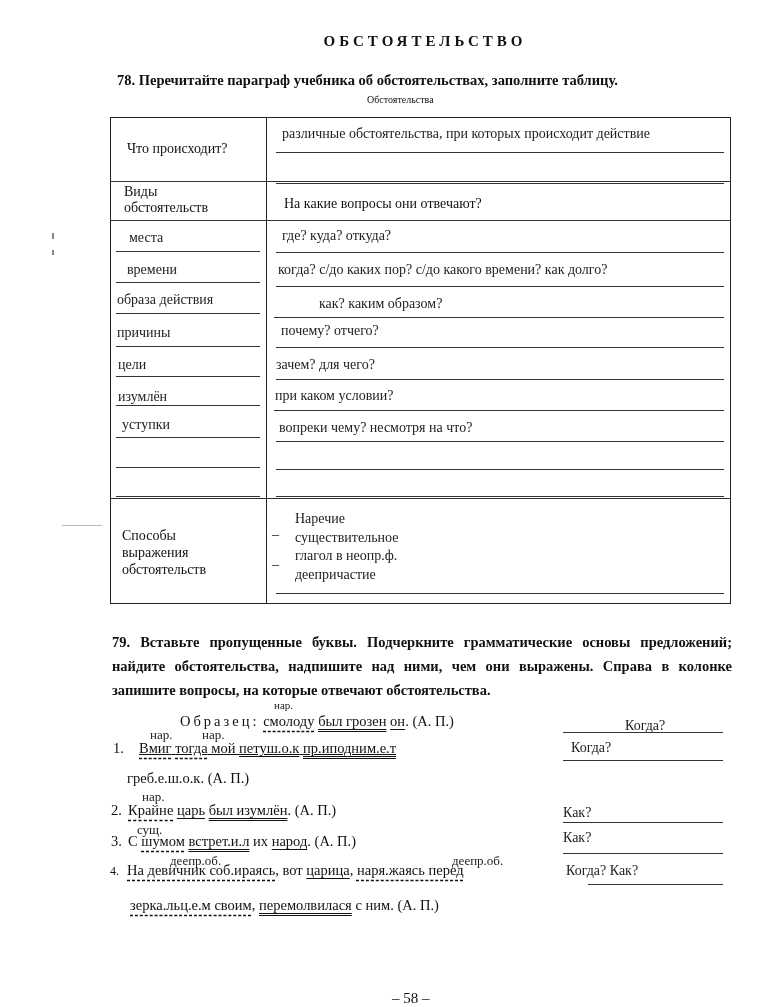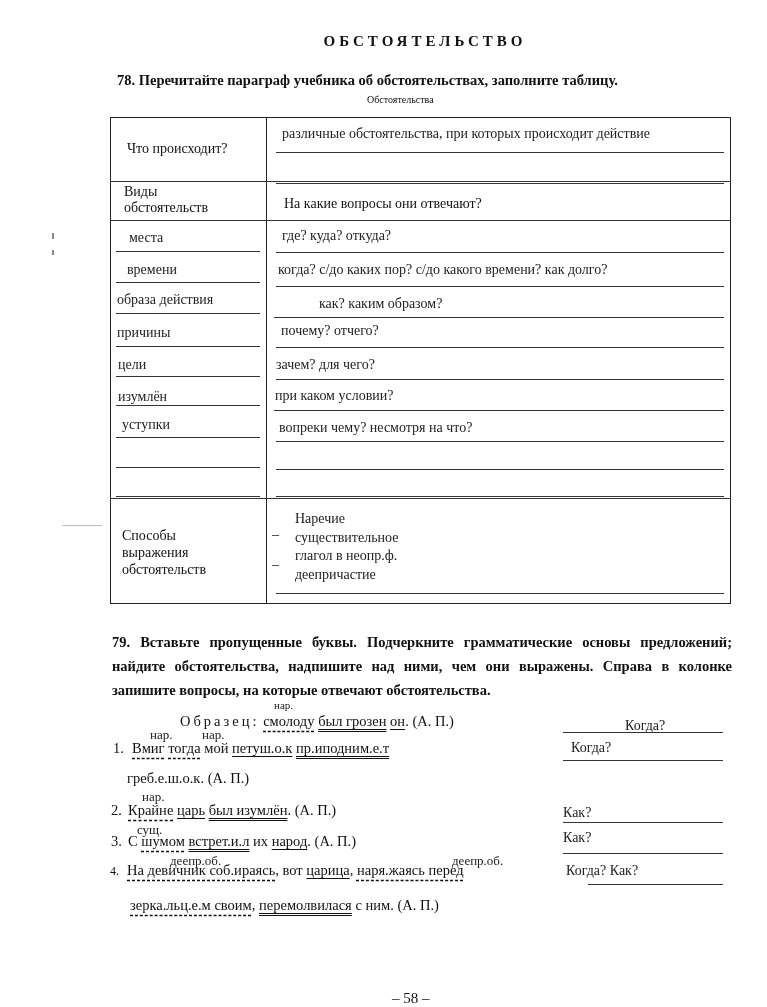--- a/index.html
+++ b/index.html
@@ -126,21 +126,21 @@
   <span class="u-dash">смолоду</span>
   <span class="u-double">был грозен</span>
   <span class="u-solid">он</span><span>. (А. П.)</span>
 </div>
 <div class="abs hand" style="left:625px; top:718px;">Когда?</div>
 <div class="hline" style="left:563px; width:160px; top:732px;"></div>
 
 <div class="abs sm" style="left:150px; top:727px; font-size:13px;">нар.</div>
 <div class="abs sm" style="left:202px; top:727px; font-size:13px;">нар.</div>
 <div class="abs ex-line" style="left:113px; top:740px;">1.</div>
-<div class="abs ex-line" style="left:132px; top:740px;">
+<div class="abs ex-line" style="left:139px; top:740px;text-decoration:underline;">
   <span class="u-dash">Вмиг</span>
   <span class="u-dash">тогда</span><span> мой </span><span class="u-solid">петуш.о.к</span>
   <span class="u-double">пр.иподним.е.т</span>
 </div>
 <div class="abs ex-line" style="left:127px; top:770px;">греб.е.ш.о.к. (А. П.)</div>
 <div class="abs hand" style="left:571px; top:740px;">Когда?</div>
 <div class="hline" style="left:563px; width:160px; top:760px;"></div>
 
 <div class="abs sm" style="left:142px; top:789px; font-size:13px;">нар.</div>
 <div class="abs ex-line" style="left:111px; top:802px;">2.</div>

